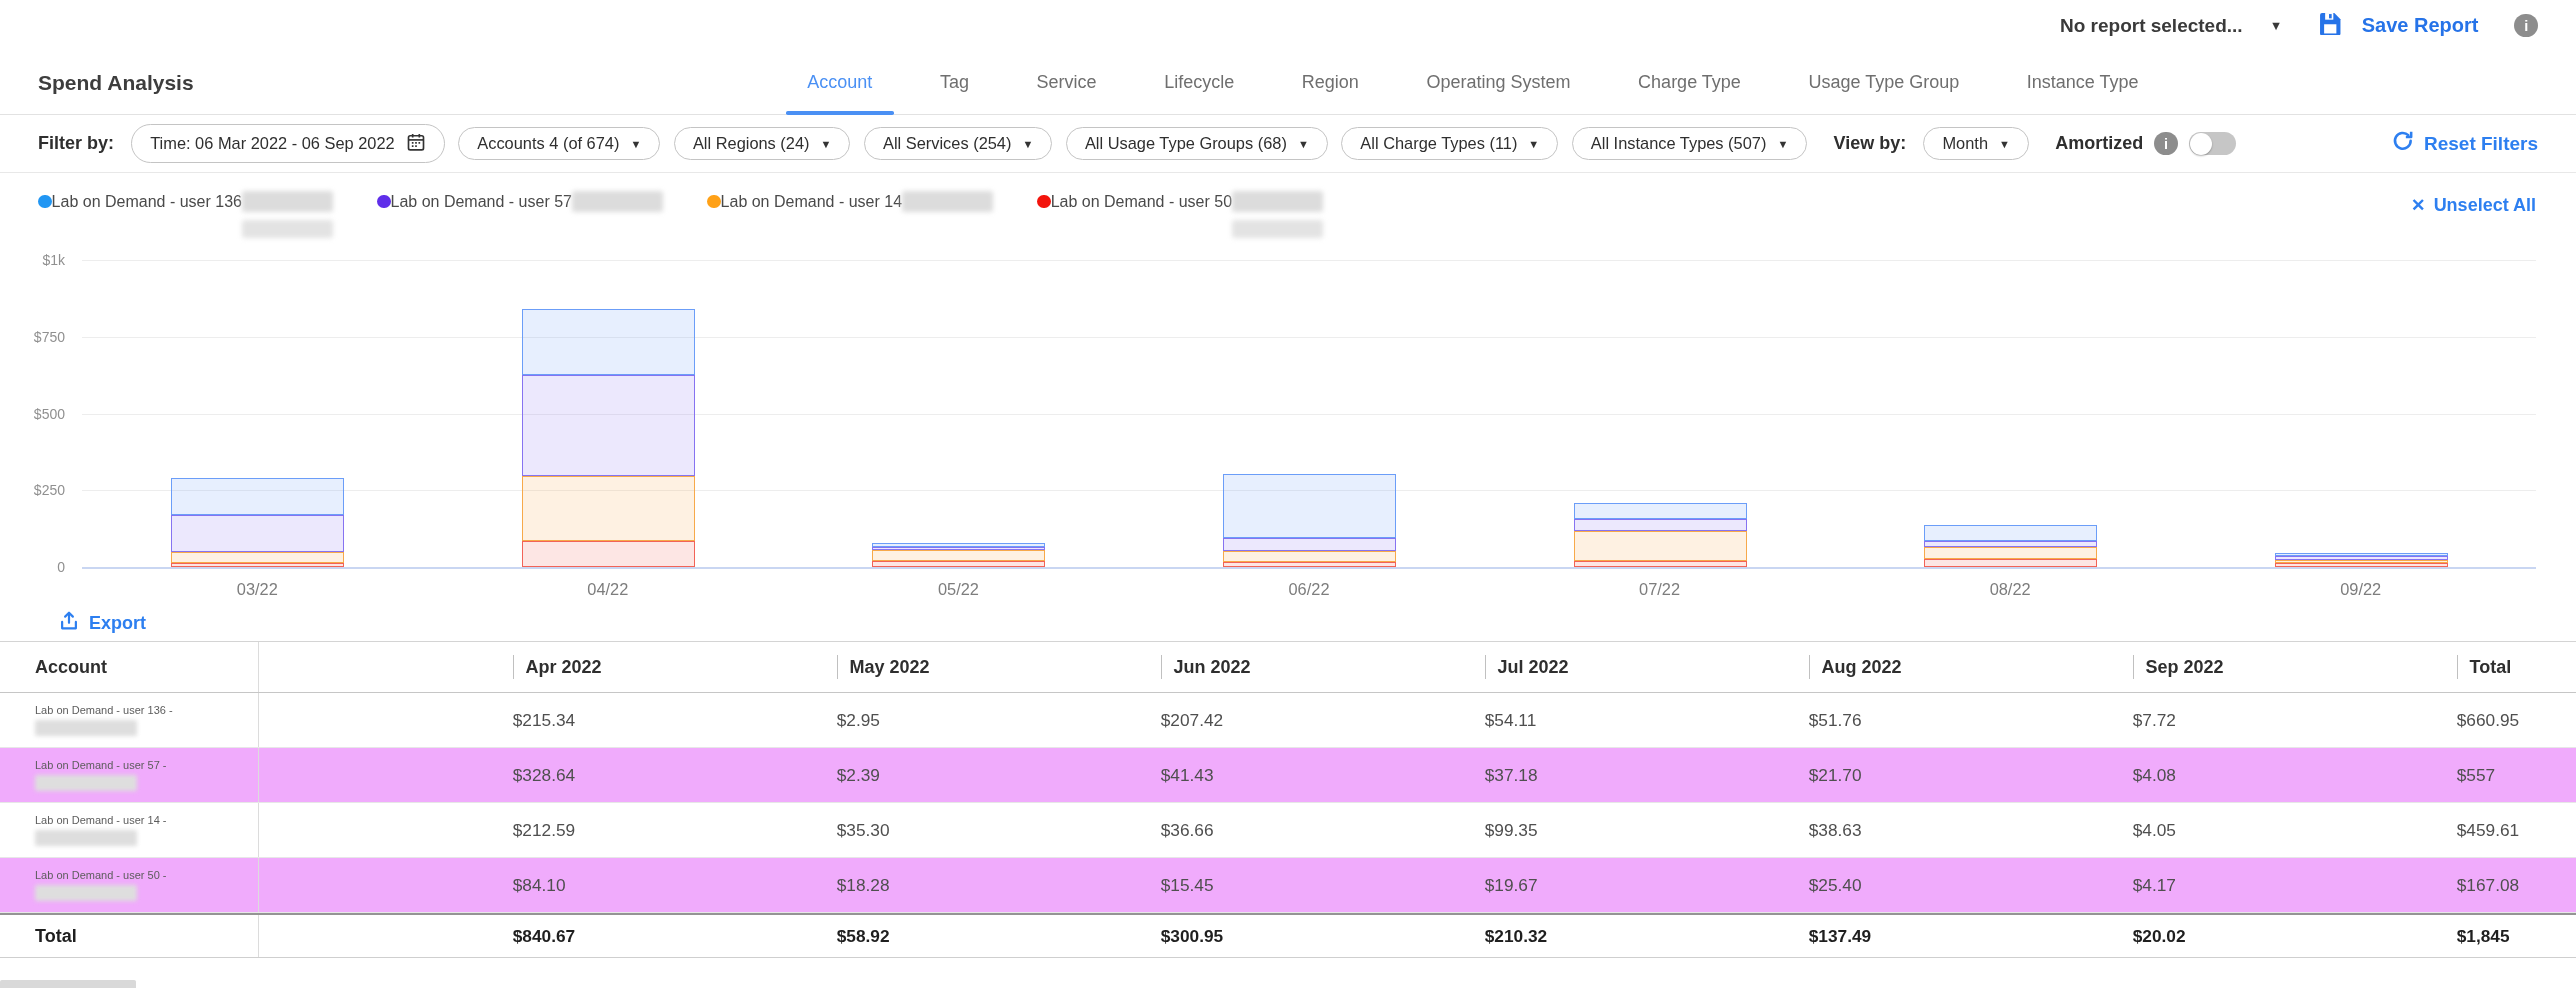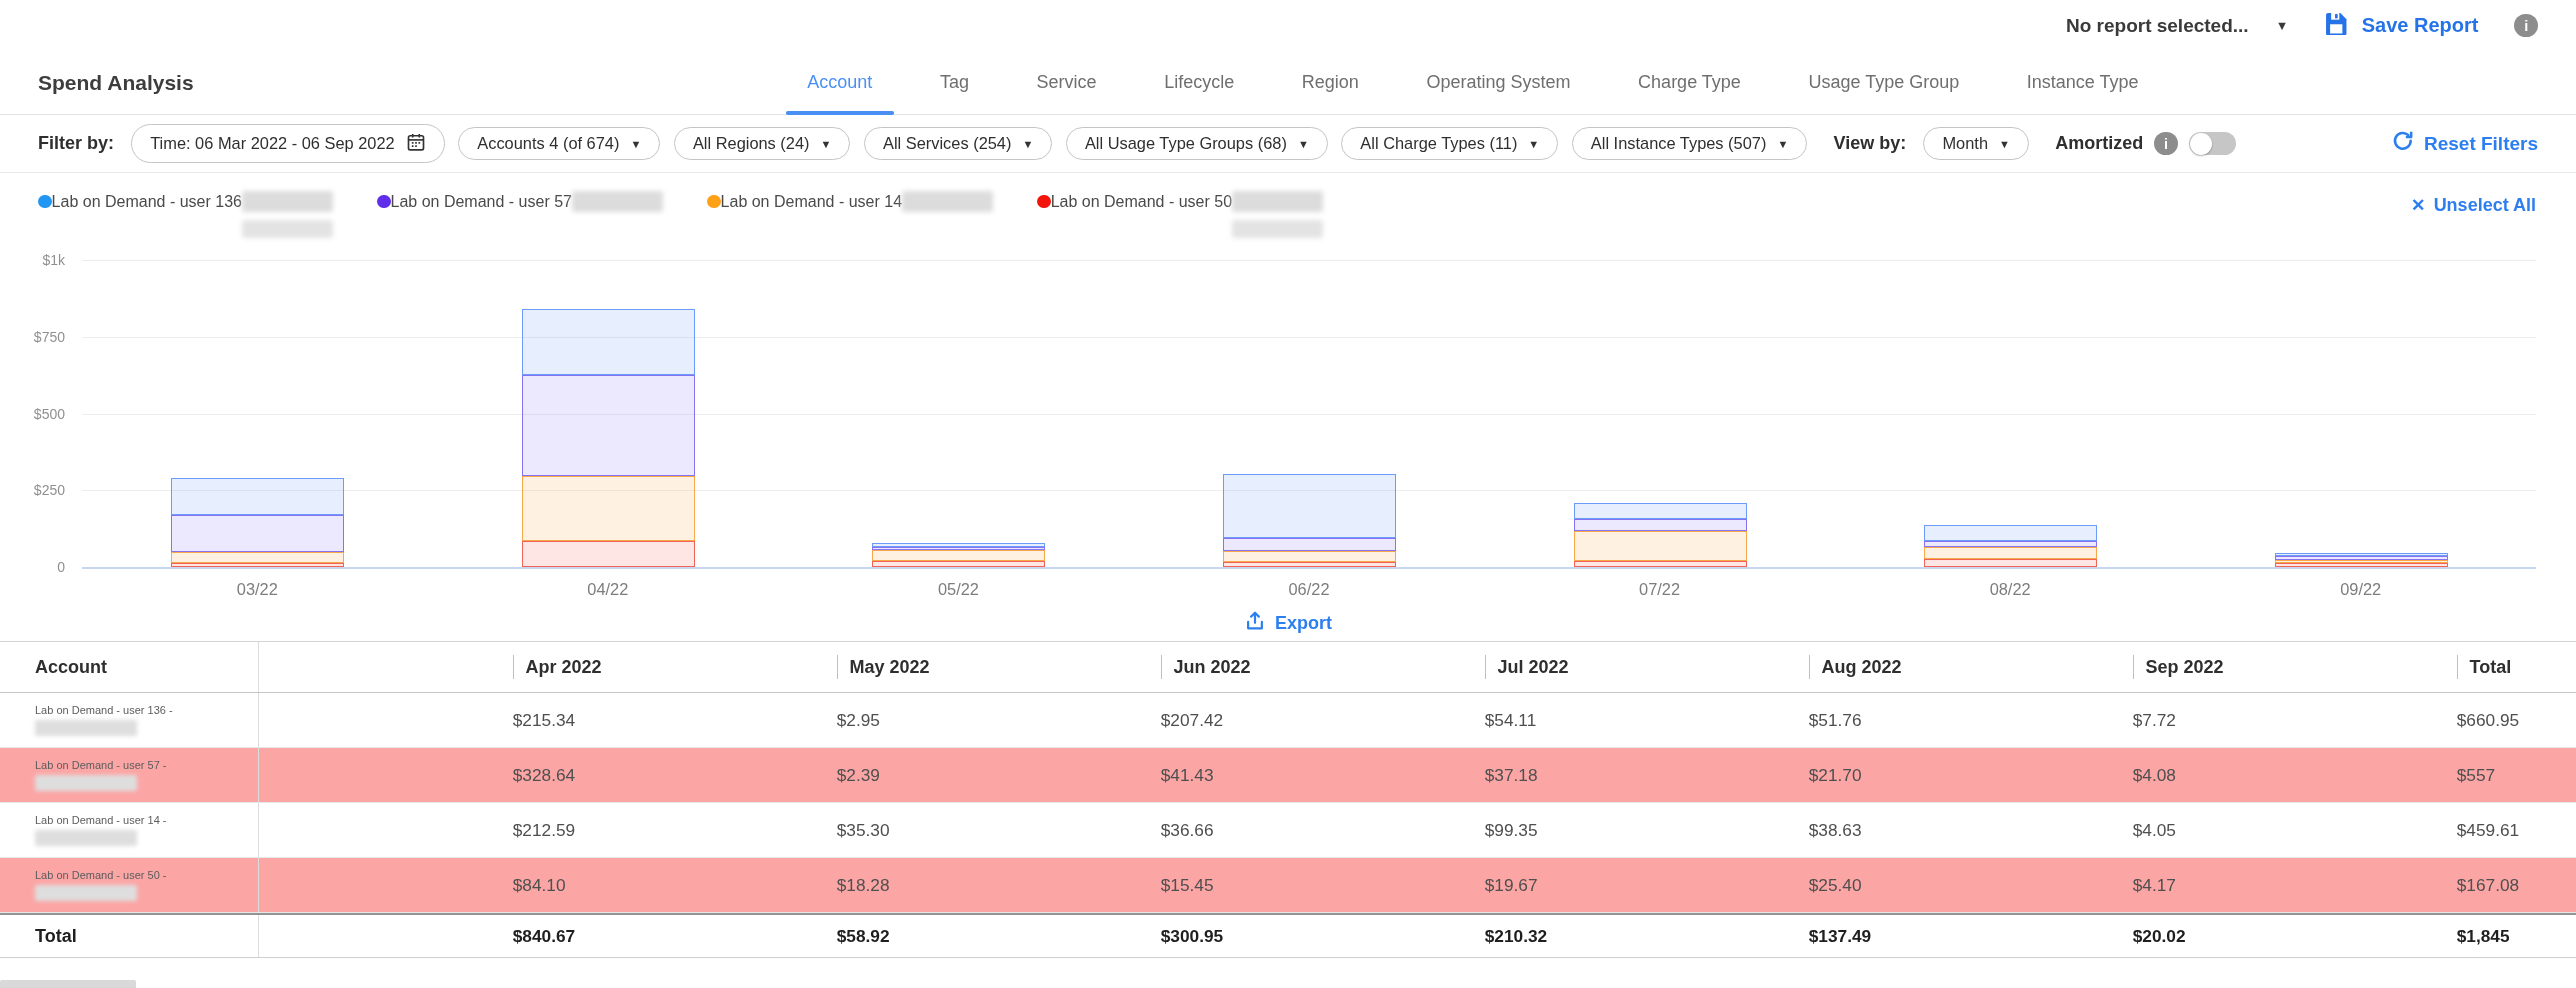--- a/index.html
+++ b/index.html
@@ -6,21 +6,21 @@
   html,body { margin:0; padding:0; }
   body {
     width:2576px; height:989px; position:relative; overflow:hidden;
     background:#fff; color:#333;
     font-family:"Liberation Sans", sans-serif;
   }
   
   .topbar { height:51px; display:flex; align-items:center; justify-content:flex-end; padding-right:38px; gap:36px; }
   .report-selector { display:flex; align-items:center; gap:27px; font-weight:700; font-size:19px; color:#3a3a3a; cursor:pointer; }
   .caret { font-size:12.7px; color:#3a3a3a; }
-  .save-report { display:flex; align-items:center; gap:13px; color:#2673e8; font-weight:700; font-size:20px; cursor:pointer; }
+  .save-report { display:flex; align-items:center; gap:19px; color:#2673e8; font-weight:700; font-size:20px; cursor:pointer; }
   .info-dot { width:23.6px; height:23.6px; border-radius:50%; background:#8d8d8d; color:#fff; font-size:14.5px; font-weight:700;
               display:flex; align-items:center; justify-content:center; cursor:pointer; }
   
   .title-row { position:relative; height:64px; border-bottom:0.9px solid #e2e2e2; display:flex; align-items:center; padding:0 38px; }
   .page-title { font-size:21px; font-weight:700; color:#3d3d3d; }
   .tabs { position:absolute; left:800px; bottom:0; top:0; display:flex; gap:53px; align-items:stretch; }
   .tab { font-size:18px; color:#6f6f6f; padding:0 7.3px; display:flex; align-items:center; position:relative; cursor:pointer; white-space:nowrap; }
   .tab.active { color:#4a90f4; }
   .tab.active::after { content:''; position:absolute; left:-14.5px; right:-14.5px; bottom:-0.9px; height:3.6px; background:#4a90f4; border-radius:1.8px; }
   
@@ -48,28 +48,28 @@
   
   .chart { position:relative; height:356px; }
   .plot { position:absolute; left:82px; right:40px; top:11px; height:307px;text-align:center; }
   .gridline { position:absolute; left:0; right:0; height:0.9px; background:#ededed; }
   .gridline.zero { background:#c9d6f2; height:1.8px; }
   .ylabel { position:absolute; left:0; width:65px; text-align:right; font-size:14px; color:#909090; transform:translateY(-50%); }
   .xlabel { position:absolute; top:320px; transform:translateX(-50%); font-size:16.4px; color:#7d7d7d; }
   .bar-group { position:absolute; bottom:0; width:173px; display:flex; flex-direction:column-reverse; }
   .bar-seg { width:100%; border:1.8px solid; }
   
-  .export-row { display:flex; justify-content:center; padding:0 38px; height:36px; align-items:center; }
+  .export-row { display:flex; justify-content:flex-start; padding:0 58px; height:36px; align-items:center; }
   .export-link { color:#2d7ff0; font-weight:700; font-size:18px; display:flex; gap:9px; align-items:center; cursor:pointer; }
   
   .data-table { border-top:0.9px solid #d4d4d4; }
   .t-row { display:grid; grid-template-columns:259px 241px 324px 324px 324px 324px 324px 324px 1fr; align-items:stretch;
            border-bottom:0.9px solid #e7e7e7; min-height:55px; }
   .t-row.header { min-height:51px; border-bottom:0.9px solid #c6c6c6; }
-  .t-row.striped { background:#fca5a5; }
+  .t-row.striped { background:#f0abfc; }
   .t-row.total { border-top:2.7px double #949494; min-height:45px; border-bottom:0.9px solid #cfcfcf; }
   .cell { display:flex; align-items:center; }
   .account-cell { padding-left:35px; border-right:0.9px solid #dcdcdc; flex-direction:column; align-items:flex-start; justify-content:center; gap:4.5px;
                   font-size:11px; color:#5c5c5c; }
   .header .account-cell { font-size:18px; font-weight:700; color:#2f2f2f; }
   .total .account-cell { font-size:18px; font-weight:700; color:#1f1f1f; }
   .acct-redact { width:102px; height:16.4px; background:#dedede; border-radius:1.8px; filter:blur(2.3px); }
   .val-cell { padding-left:12.7px; font-size:17.3px; color:#4f4f4f; }
   .header .val-cell { font-size:18px; font-weight:700; color:#2f2f2f; }
   .total .val-cell { font-weight:700; color:#1f1f1f; }

